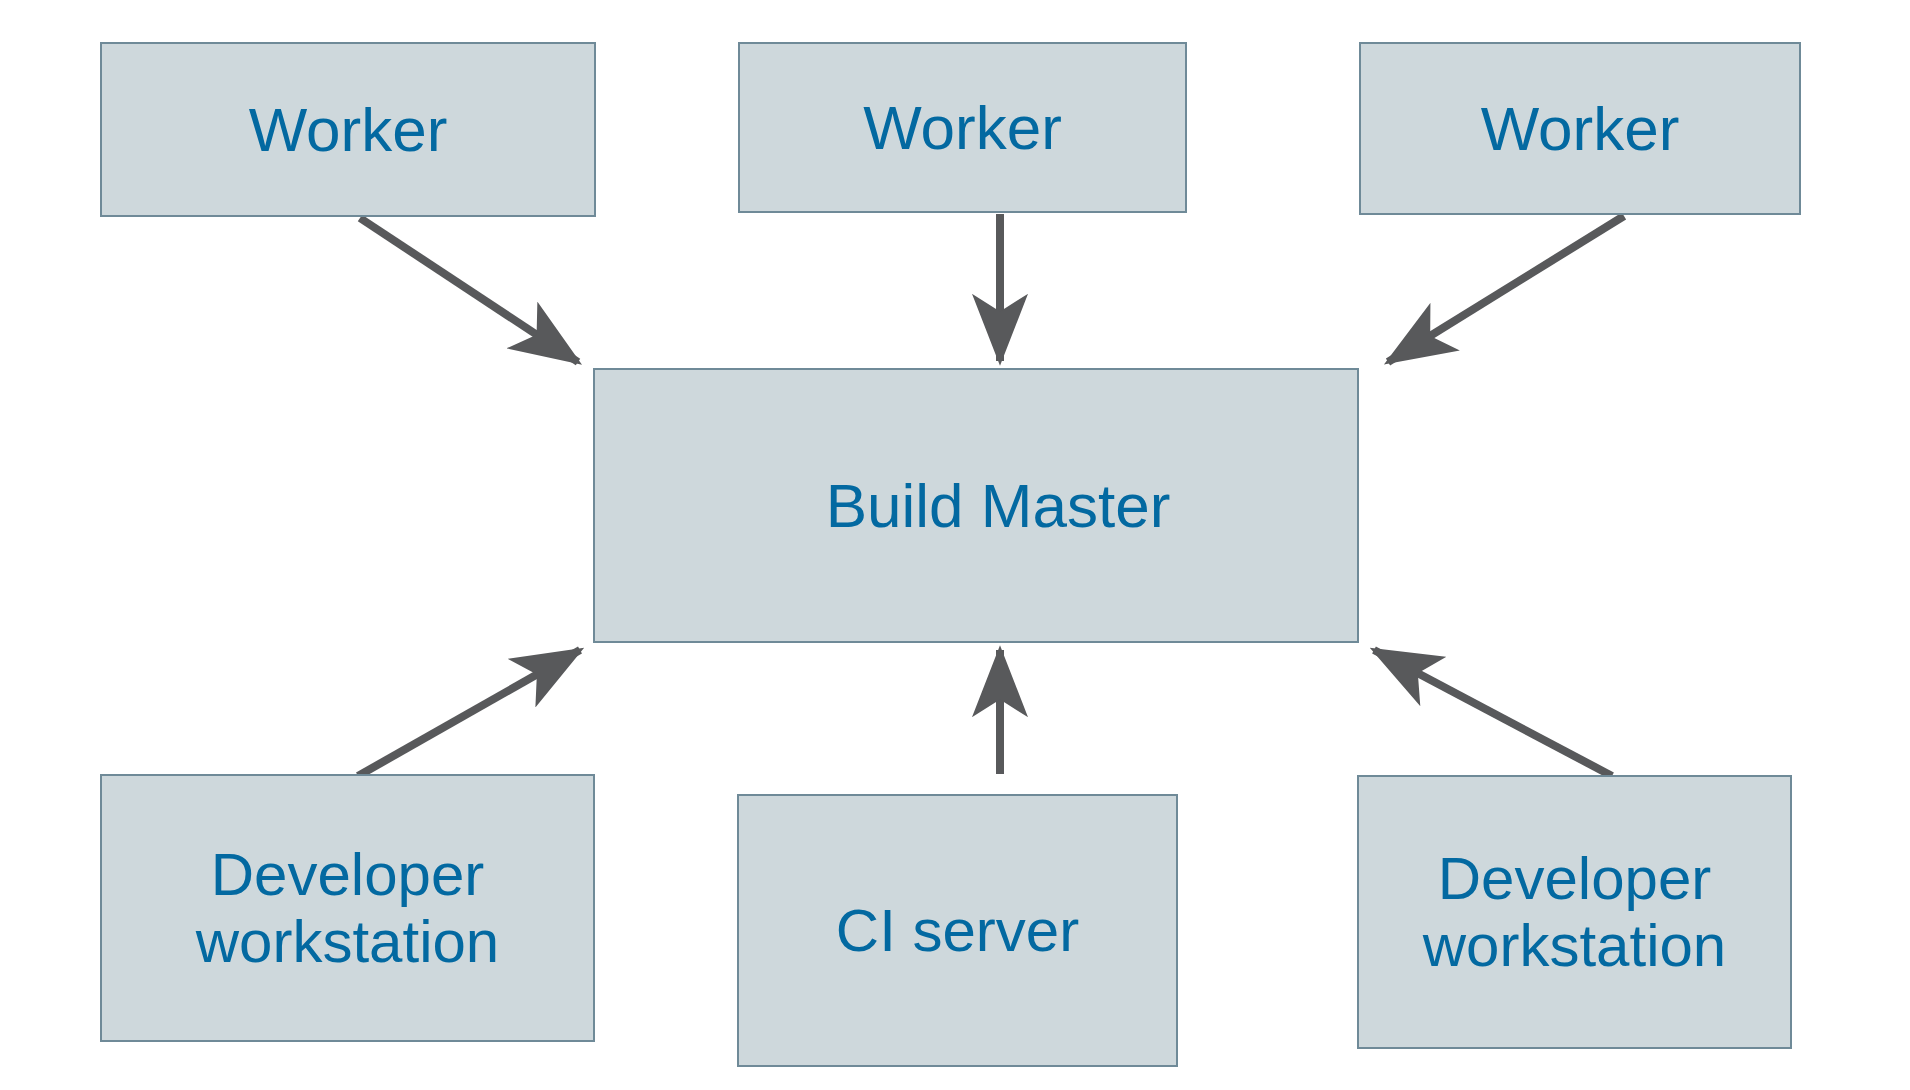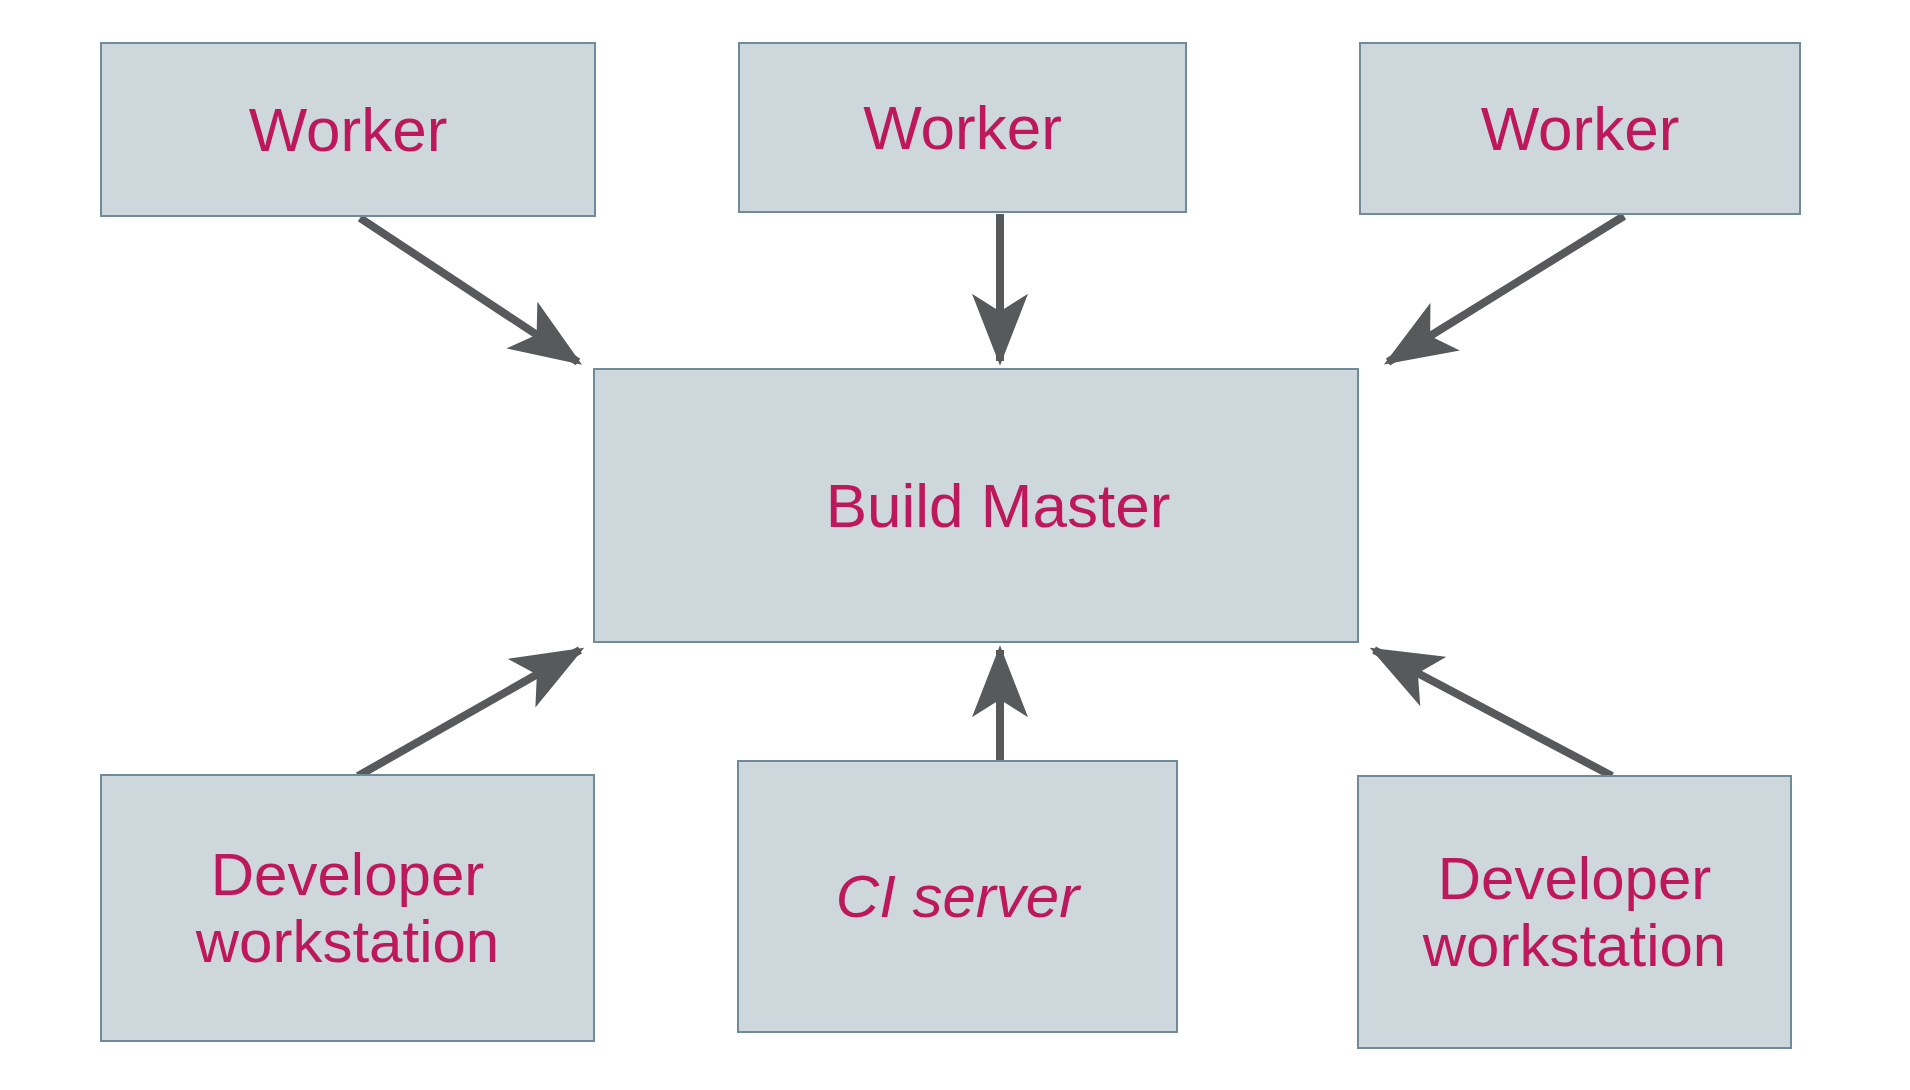--- a/index.html
+++ b/index.html
@@ -32,37 +32,37 @@
     position: absolute;
     box-sizing: border-box;
     background: #ced8dc;
     border: 2px solid #6f8a98;
     display: flex;
     align-items: center;
     justify-content: center;
     text-align: center;
   }
   .node-label {
-    color: #be185d;
+    color: #0369a1;
     font-family: "Liberation Sans", sans-serif;
     font-weight: 400;
     line-height: 1.12;
     white-space: pre-line;
     padding: 0 8px;
   }
   .size-lg  { font-size: 62px; }
   .size-md  { font-size: 60px; }
 
   
   #node-worker-left   { left: 100px; top: 42px;  width: 496px; height: 175px; }
   #node-worker-mid    { left: 738px; top: 42px;  width: 449px; height: 171px; }
   #node-worker-right  { left: 1359px; top: 42px; width: 442px; height: 173px; }
   #node-build-master  { left: 593px; top: 368px; width: 766px; height: 275px; padding-left: 44px; }
   #node-dev-left      { left: 100px; top: 774px; width: 495px; height: 268px; }
-  #node-ci-server     { left: 737px; top: 760px; width: 441px; height: 273px; font-style: italic; }
+  #node-ci-server     { left: 737px; top: 794px; width: 441px; height: 273px; }
   #node-dev-right     { left: 1357px; top: 775px; width: 435px; height: 274px; }
 </style>
 </head>
 <body>
 
 <div id="diagram-canvas">
 
   <svg id="edge-layer" viewBox="0 0 1910 1090" width="1910" height="1090" xmlns="http://www.w3.org/2000/svg">
     <defs>
       <marker id="arrowhead" markerWidth="9" markerHeight="7" refX="8.4" refY="3.5" orient="auto" markerUnits="strokeWidth">

